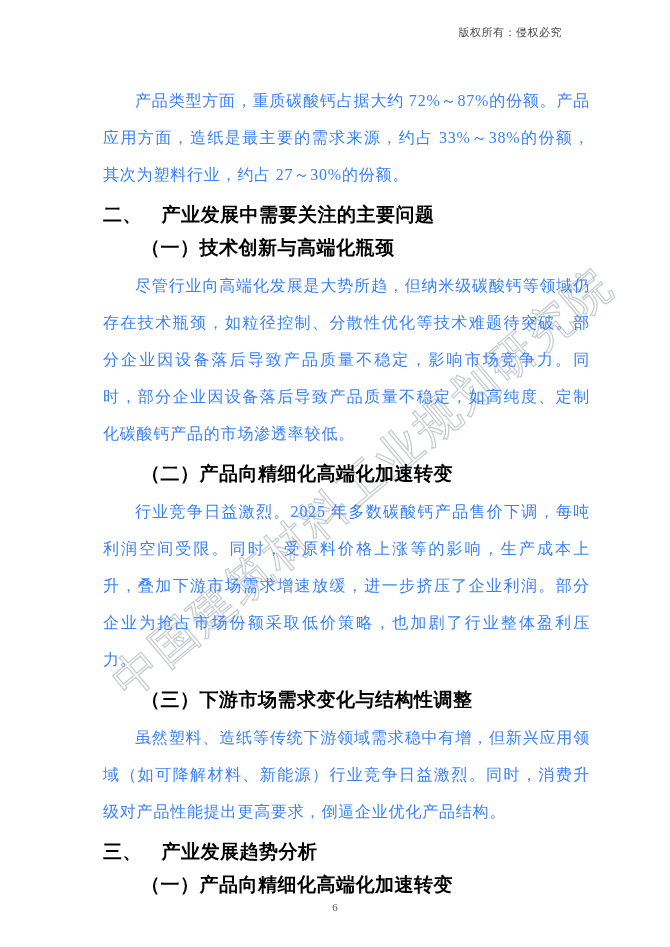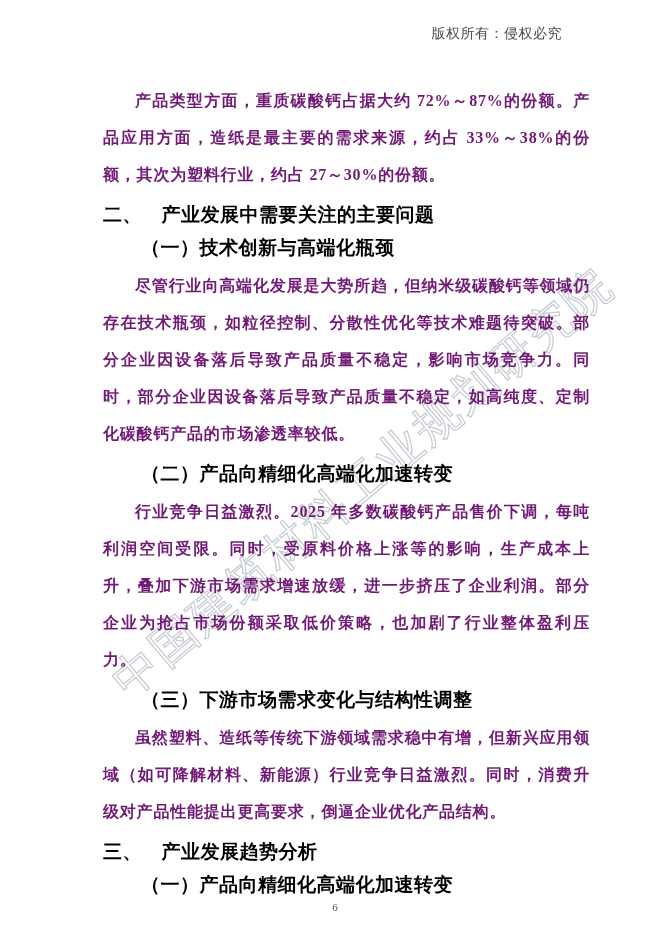--- a/index.html
+++ b/index.html
@@ -23,41 +23,40 @@
     letter-spacing:3px;
     color:transparent;
     -webkit-text-stroke:1.2px #c6cbd2;
     text-stroke:1.2px #c6cbd2;
     z-index:0;
     pointer-events:none;
   }
   .copyright{
     position:absolute;
     top:25px;right:108px;
-    font-size:14px;
+    font-size:11px;
     letter-spacing:0.5px;
     color:#4a4a4a;
     z-index:2;
     margin-left:27px;
   }
   .content{
     position:absolute;
     left:103px;top:82px;
     width:487px;
     z-index:1;
   }
   .content p{
     margin:0 0 6px 0;
     font-size:16px;
     line-height:37px;
     letter-spacing:0.8px;
     text-indent:2em;
     text-align:justify;
-    color:#701a75;
-    font-weight:bold;
+    color:#3b82f6;
   }
   .content .h2{
     margin:6px 0 2px 0;
     font-family:"Liberation Sans","DejaVu Sans",sans-serif;
     font-weight:bold;
     font-size:19px;
     line-height:31px;
     color:#000;
     letter-spacing:0.5px;
   }

